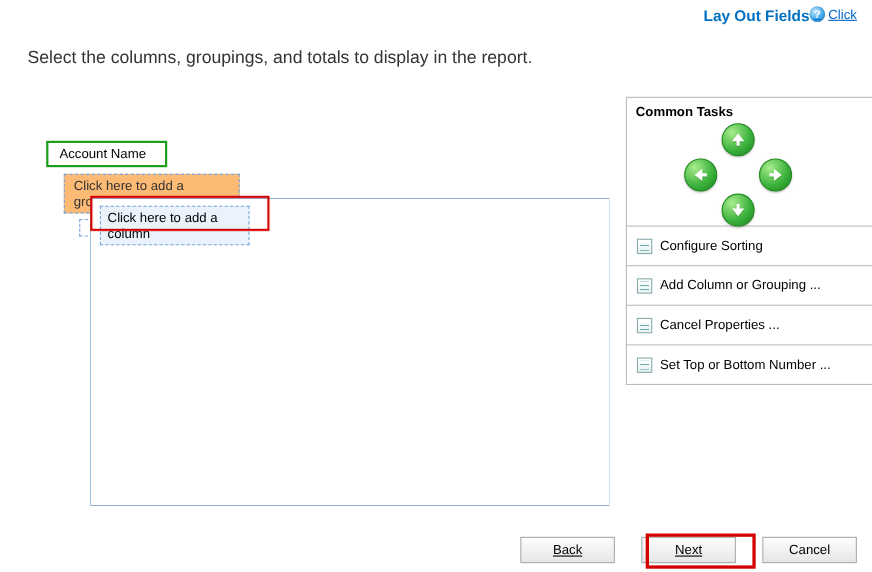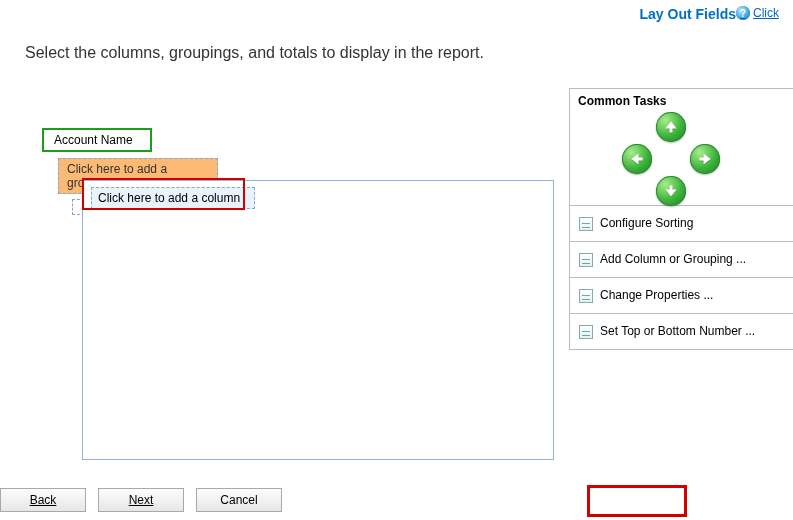--- a/index.html
+++ b/index.html
@@ -94,21 +94,21 @@
     top: 180px;
     width: 472px;
     height: 280px;
     border: 1px solid #8fb5df;
     background: #fff;
     overflow-x: scroll;
     overflow-y: hidden;
   }
   .add-col-box {
     margin: 6px 0 0 8px;
-    width: 164px;
+    width: 136px;
     padding: 3px 6px;
     border: 1px dashed #7ba7d9;
     background: #eaf3fc;
     font-size: 12px;
     cursor: pointer;
   }
   .tasks-panel {
     position: absolute;
     left: 569px;
     top: 88px;
@@ -165,25 +165,25 @@
     border: 1px solid #8aa;
     background: linear-gradient(#fff,#e6f2f2);
     position: relative;
   }
   .ticon-rect::after {
     content:""; position:absolute; inset:2px;
     background: repeating-linear-gradient(0deg, #6aa 0 1px, transparent 1px 4px);
   }
   .bottom-bar {
     position: absolute;
-    left: 0; right: 0; bottom: 0;
+    left: 12px; right: 0; bottom: 0;
     padding: 6px 14px 8px 0;
     display: flex;
-    justify-content: flex-start;
-    gap: 12px;
+    justify-content: flex-end;
+    gap: 24px;
     align-items: center;
   }
   .btn {
     width: 86px;
     height: 24px;
     background: linear-gradient(#fdfdfd, #e6e6e6);
     border: 1px solid #a9a9a9;
     font-size: 12px;
     display: flex; align-items: center; justify-content: center;
     cursor: pointer;
@@ -264,21 +264,21 @@
           <span class="ticon-rect"></span>
         </span>
       <span>Add Column or Grouping ...</span>
     </div>
   </div>
   <div class="task-section">
     <div class="task-item">
       <span class="ticon">
           <span class="ticon-rect"></span>
         </span>
-      <span>Change Properties ...</span>
+      <span>Cancel Properties ...</span>
     </div>
   </div>
   <div class="task-section">
     <div class="task-item">
       <span class="ticon">
           <span class="ticon-rect"></span>
         </span>
       <span>Set Top or Bottom Number ...</span>
     </div>
   </div>

